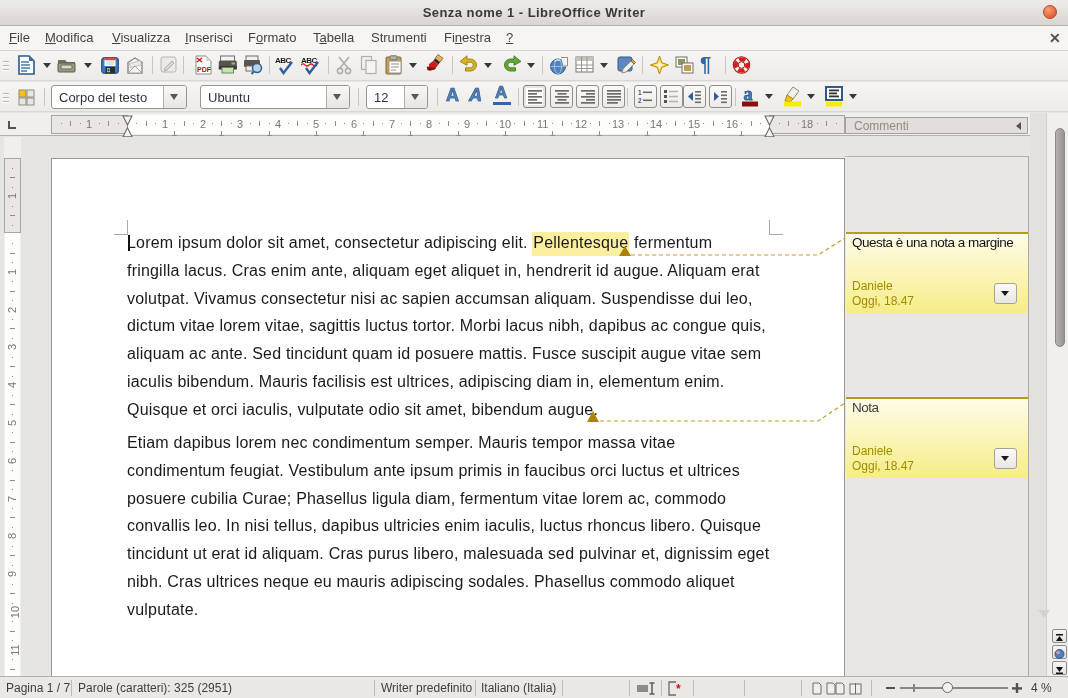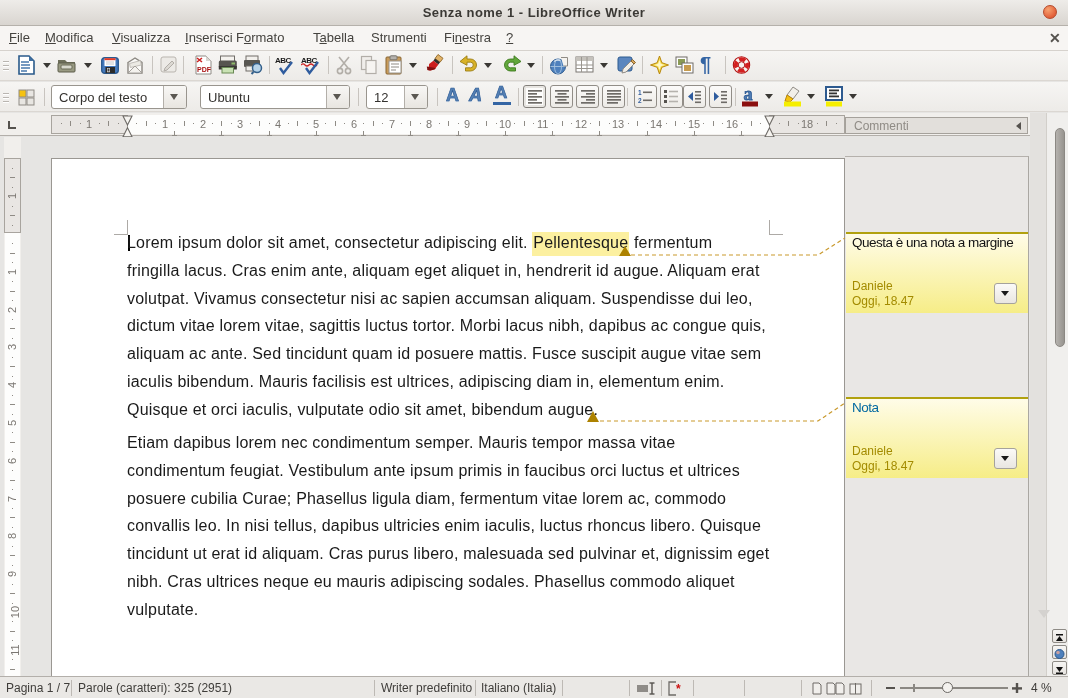--- a/index.html
+++ b/index.html
@@ -19,21 +19,21 @@
 <div class="abs" style="left:0;top:0;width:1068px;height:26px;background:linear-gradient(#eeece9,#d9d5d0);border-bottom:1px solid #b5b1ab;"></div>
 <div class="abs" style="left:0;top:0;width:1068px;height:26px;text-align:center;font-size:13px;font-weight:bold;letter-spacing:0.45px;color:#3b3935;line-height:25px;">Senza nome 1 - LibreOffice Writer</div>
 <div class="abs" style="left:1043px;top:5px;width:14px;height:14px;border-radius:50%;background:radial-gradient(circle at 35% 30%, #f7a270, #e2603a 70%, #c84f2e);border:1px solid #b5492b;"></div>
 
 <div class="abs" style="left:0;top:26px;width:1068px;height:25px;background:#f7f5f3;border-bottom:1px solid #d6d2cd;"></div>
 <div class="abs" style="left:0;top:26px;width:1068px;height:24px;font-size:13px;color:#45433f;">
 <span class="abs" style="left:9px;top:4px;"><span style="text-decoration:underline;">F</span>ile</span>
 <span class="abs" style="left:45px;top:4px;"><span style="text-decoration:underline;">M</span>odifica</span>
 <span class="abs" style="left:112px;top:4px;"><span style="text-decoration:underline;">V</span>isualizza</span>
 <span class="abs" style="left:185px;top:4px;"><span style="text-decoration:underline;">I</span>nserisci</span>
-<span class="abs" style="left:236px;top:4px;">F<span style="text-decoration:underline;">o</span>rmato</span>
+<span class="abs" style="left:248px;top:4px;">F<span style="text-decoration:underline;">o</span>rmato</span>
 <span class="abs" style="left:313px;top:4px;">T<span style="text-decoration:underline;">a</span>bella</span>
 <span class="abs" style="left:371px;top:4px;">Strumenti</span>
 <span class="abs" style="left:444px;top:4px;">Fi<span style="text-decoration:underline;">n</span>estra</span>
 <span class="abs" style="left:506px;top:4px;"><span style="text-decoration:underline;">?</span></span>
 </div>
 <div class="abs" style="left:1049px;top:30px;font-size:14px;font-weight:bold;color:#55524e;">✕</div>
 <div class="abs" style="left:0;top:51px;width:1068px;height:30px;background:linear-gradient(#f6f5f3,#edebe8);border-bottom:1px solid #dbd7d2;"></div>
 <div class="abs" style="left:0;top:82px;width:1068px;height:30px;background:linear-gradient(#f6f5f3,#edebe8);border-bottom:1px solid #dbd7d2;"></div>
 <div class="abs" style="left:3px;top:61px;width:6px;height:2px;background:#b9b5b0;border-bottom:1px solid #fff;"></div>
 <div class="abs" style="left:3px;top:65px;width:6px;height:2px;background:#b9b5b0;border-bottom:1px solid #fff;"></div>
@@ -496,21 +496,21 @@
 </g>
 <path d="M619 119 h12 l-6-10 z" fill="#ad8200"></path>
 <path d="M587 285 h12 l-6-11 z" fill="#ad8200"></path>
 </svg>
 <div class="abs" style="left:846px;top:95px;width:182px;height:81px;background:linear-gradient(#fffce8,#f6ed87);border-top:2px solid #b1a10f;"></div>
 <div class="abs" style="left:852px;top:98px;font-size:13.5px;letter-spacing:-0.5px;color:#141414;">Questa è una nota a margine</div>
 <div class="abs" style="left:852px;top:142px;font-size:12px;color:#a38b00;line-height:14.5px;">Daniele<br>Oggi, 18.47</div>
 <div class="abs" style="left:994px;top:146px;width:23px;height:21px;background:linear-gradient(#fbfaf8,#e9e6e1);border:1px solid #a5a29c;border-radius:3px;"></div>
 <div class="abs" style="left:1001px;top:154px;width:0;height:0;border-left:4.5px solid transparent;border-right:4.5px solid transparent;border-top:5.5px solid #1a1a1a;"></div>
 <div class="abs" style="left:846px;top:260px;width:182px;height:81px;background:linear-gradient(#fffce8,#f6ed87);border-top:2px solid #b1a10f;"></div>
-<div class="abs" style="left:852px;top:263px;font-size:13.5px;letter-spacing:-0.5px;color:#0369a1;">Nota</div>
+<div class="abs" style="left:852px;top:263px;font-size:13.5px;letter-spacing:-0.5px;color:#404040;">Nota</div>
 <div class="abs" style="left:852px;top:307px;font-size:12px;color:#a38b00;line-height:14.5px;">Daniele<br>Oggi, 18.47</div>
 <div class="abs" style="left:994px;top:311px;width:23px;height:21px;background:linear-gradient(#fbfaf8,#e9e6e1);border:1px solid #a5a29c;border-radius:3px;"></div>
 <div class="abs" style="left:1001px;top:319px;width:0;height:0;border-left:4.5px solid transparent;border-right:4.5px solid transparent;border-top:5.5px solid #1a1a1a;"></div>
 </div>
 <div class="abs" style="left:1030px;top:113px;width:38px;height:563px;background:#e3e1de;"></div>
 <div class="abs" style="left:1046px;top:113px;width:22px;height:563px;background:#f0efed;border-left:1px solid #d2cfca;"></div>
 <div class="abs" style="left:1055px;top:128px;width:10px;height:219px;background:linear-gradient(90deg,#b5b2ae,#97948f);border:1px solid #8b8883;border-radius:5px;"></div>
 <div class="abs" style="left:1038px;top:610px;width:0;height:0;border-left:6px solid transparent;border-right:6px solid transparent;border-top:8px solid #d4d2cf;"></div>
 <div class="abs" style="left:1052px;top:629px;width:15px;height:14px;background:linear-gradient(#f6f5f3,#e7e4e0);border:1px solid #8e8b86;border-radius:2px;"><svg width="13" height="12" viewBox="0 0 13 12">
       <rect x="3" y="2" width="7" height="1.5" fill="#111"></rect>

